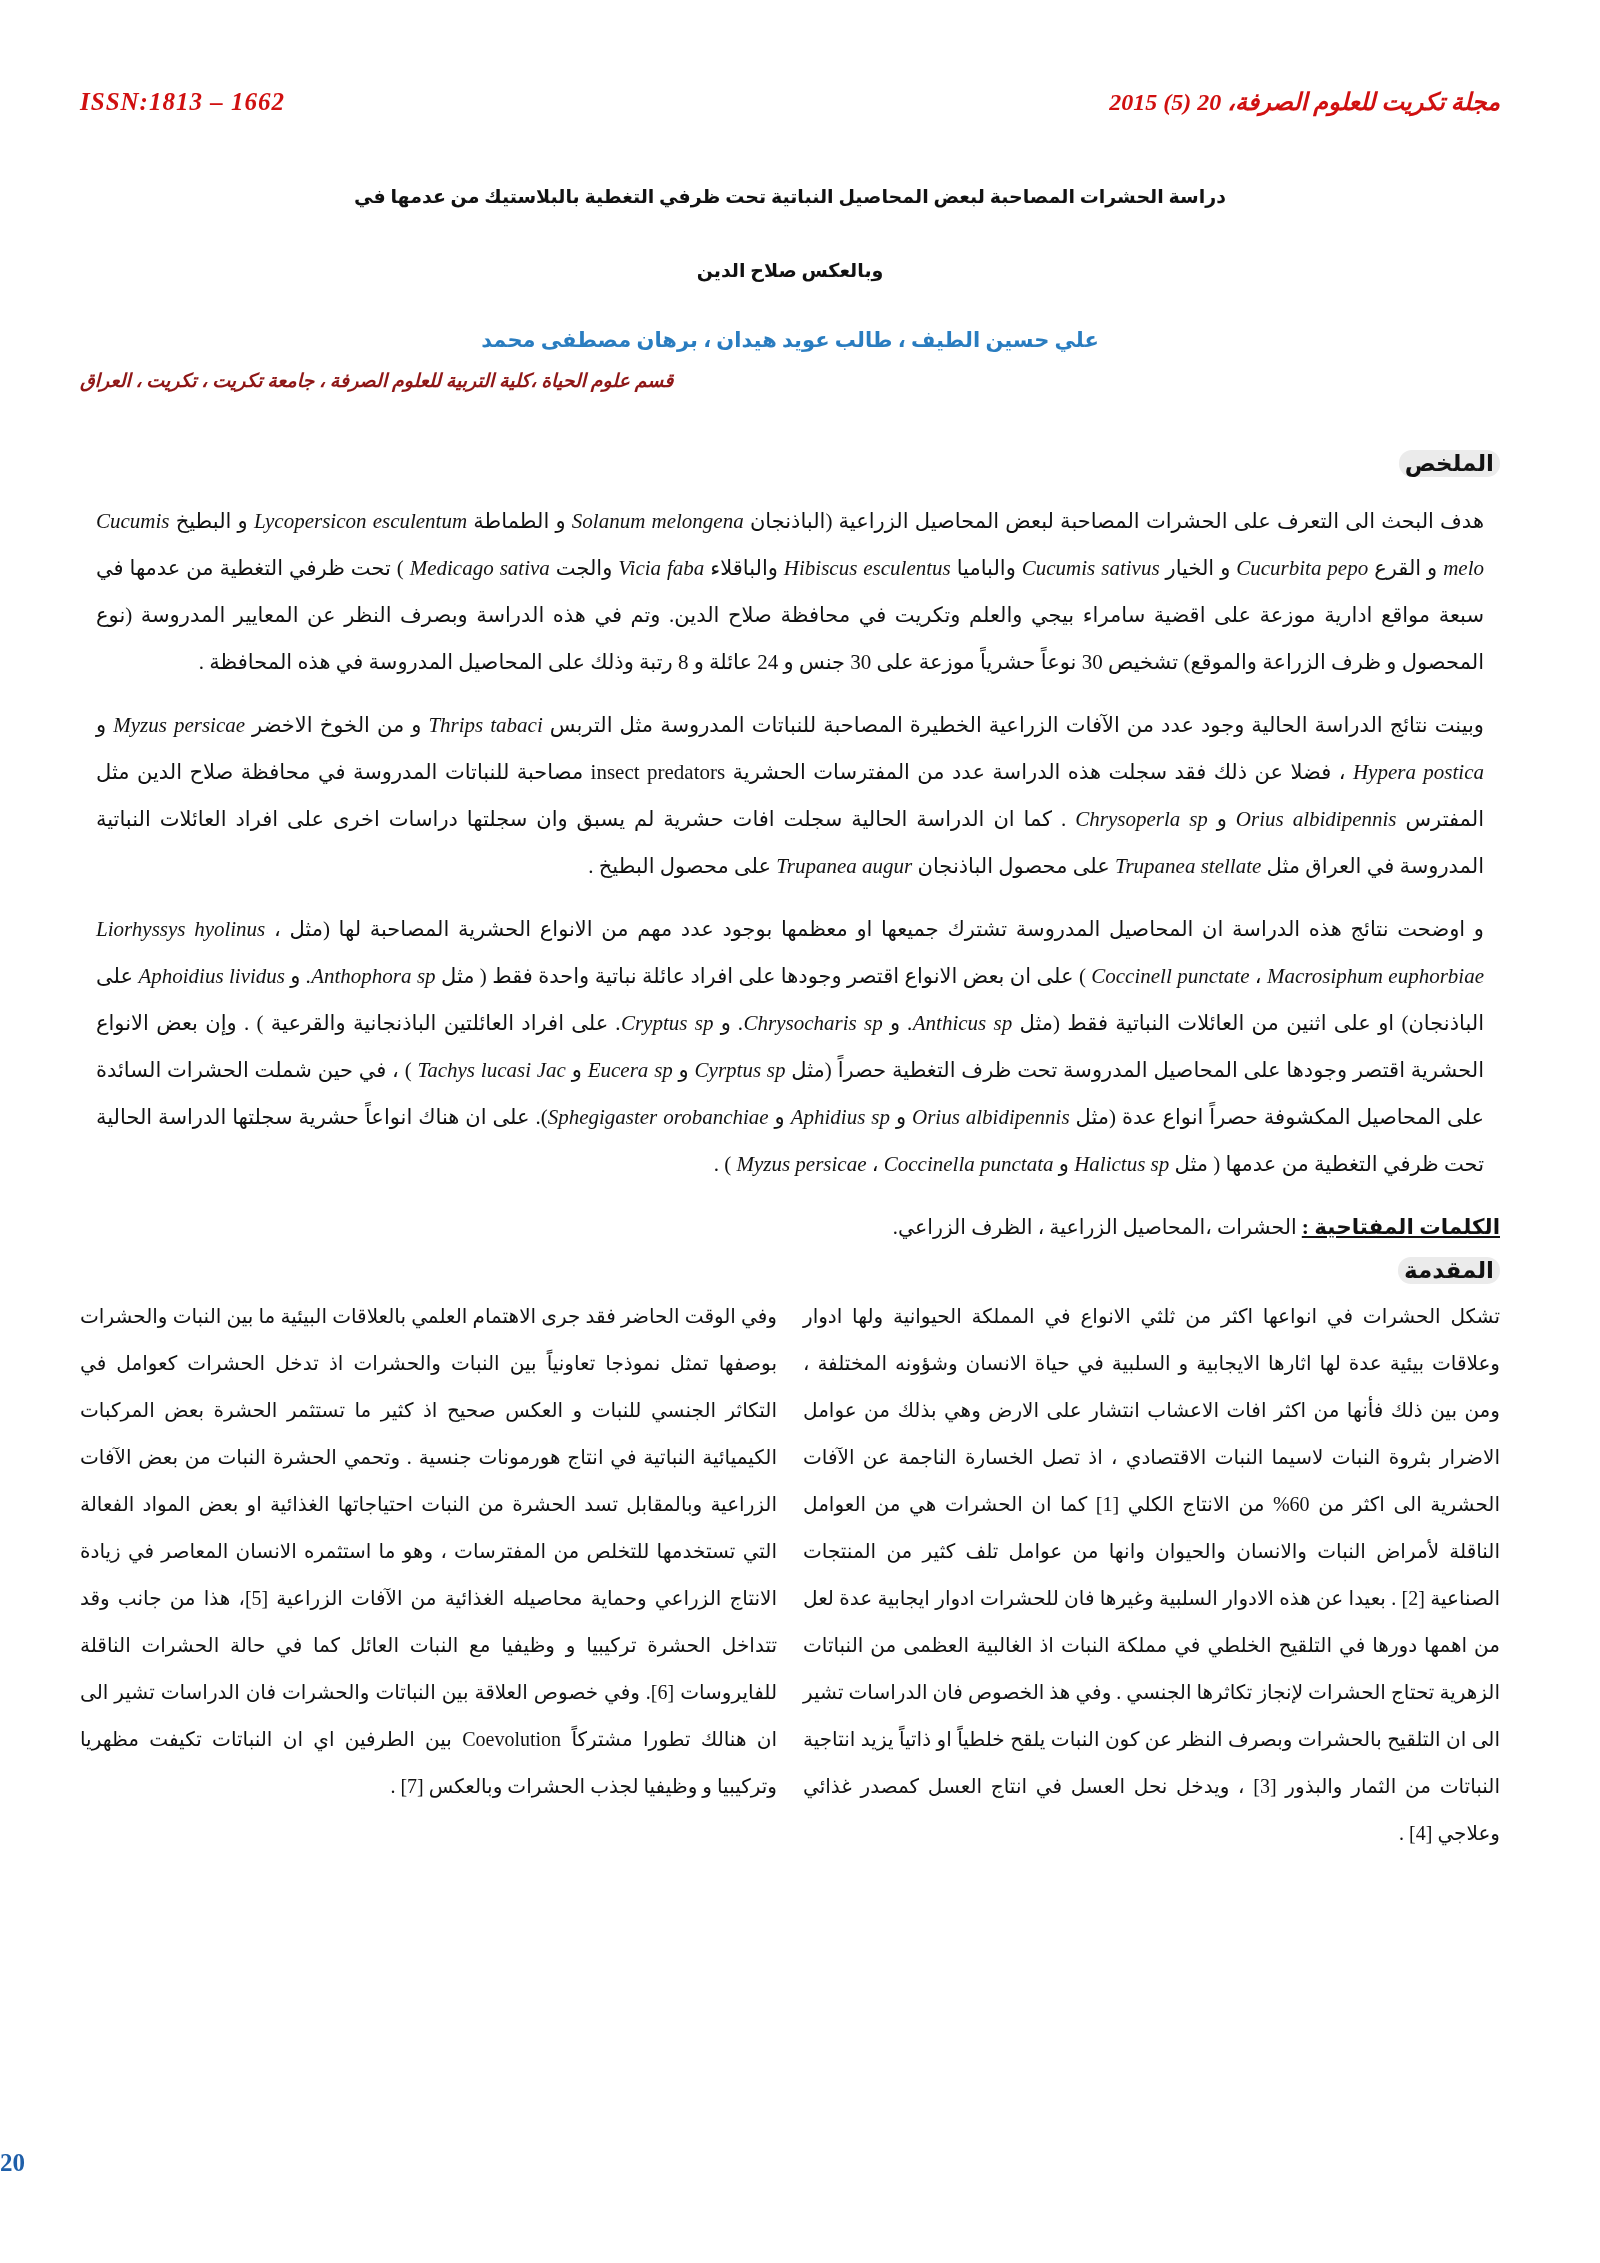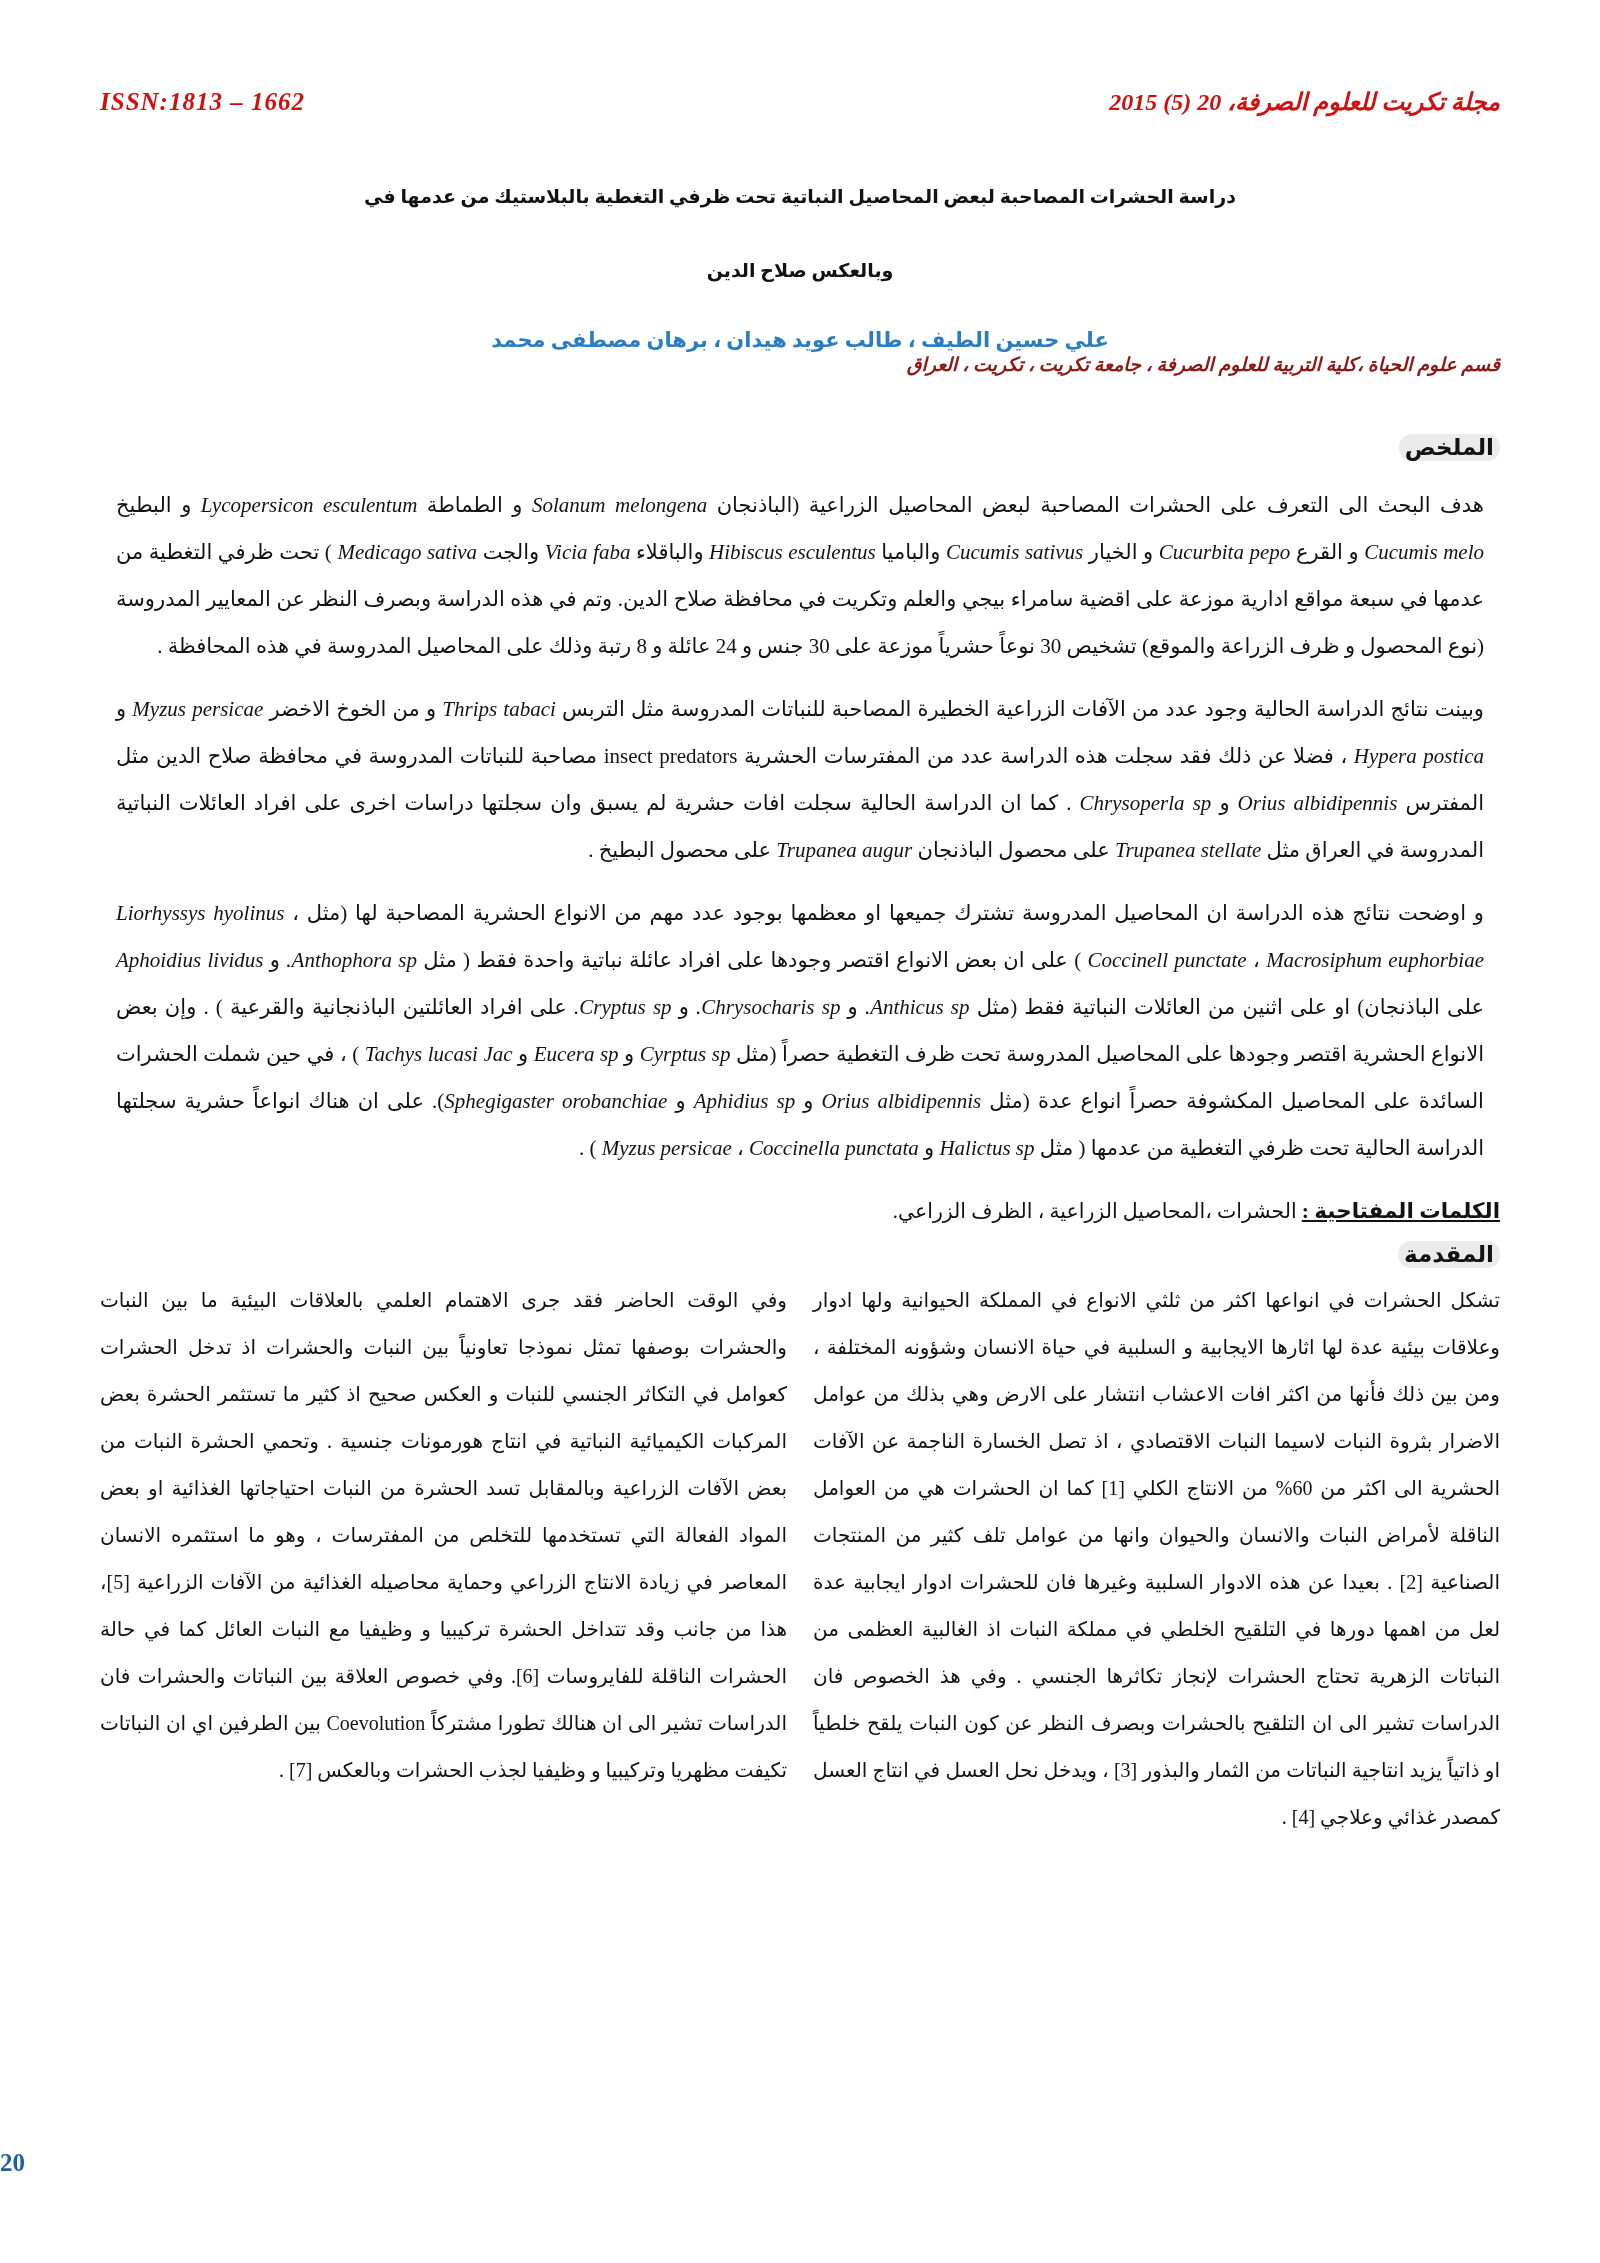--- a/index.html
+++ b/index.html
@@ -6,30 +6,30 @@
     --header_red:#d01010;
     --authors_blue:#2a7dc0;
     --affiliation_maroon:#8f1717;
     --page_blue:#1f5fa9;
     --heading_bg:#ebebeb;
   }
   html,body{margin:0;padding:0;background:#ffffff;}
   .page{
     width:1600px;height:2263px;box-sizing:border-box;position:relative;
     background:#ffffff;overflow:hidden;
-    padding:88px 100px 0 100px;
+    padding:88px 100px 0 80px;
     font-family:"Liberation Serif","DejaVu Sans",serif;
     color:#121212;
   }
   .hdr{display:flex;justify-content:space-between;align-items:baseline;}
   .issn{color:var(--header_red);font-weight:bold;font-style:italic;font-size:25px;letter-spacing:1px;}
   .jname{color:var(--header_red);font-weight:bold;font-style:italic;font-size:24px;direction:rtl;text-align:center;}
   .title{margin-top:44px;text-align:center;direction:rtl;font-weight:bold;font-size:19px;line-height:74px;}
   .authors{margin-top:20px;text-align:center;direction:rtl;font-weight:bold;font-size:21px;color:var(--authors_blue);}
-  .affil{text-align:right;direction:rtl;font-weight:bold;font-style:italic;font-size:19px;color:var(--affiliation_maroon);}
+  .affil{margin-top:16px;text-align:left;direction:rtl;font-weight:bold;font-style:italic;font-size:19px;color:var(--affiliation_maroon);}
   .section-h{direction:rtl;text-align:right;font-weight:bold;font-size:23px;margin-top:54px;line-height:36px;}
   .section-h .hbg{background:var(--heading_bg);padding:1px 6px;border-radius:13px;}
   .para{direction:rtl;text-align:justify;font-size:21px;line-height:47px;margin:16px;}
   .para + .para{margin-top:0;}
   .lt{font-style:normal;}
   .it{font-style:italic;}
   .keywords{direction:rtl;text-align:right;font-size:20.5px;line-height:47px;}
   .keywords .kw-label{font-weight:bold;font-size:21.5px;text-decoration:underline;}
   .intro-h{margin-top:2px;}
   .cols{display:flex;direction:rtl;gap:26px;margin-top:4px;}

